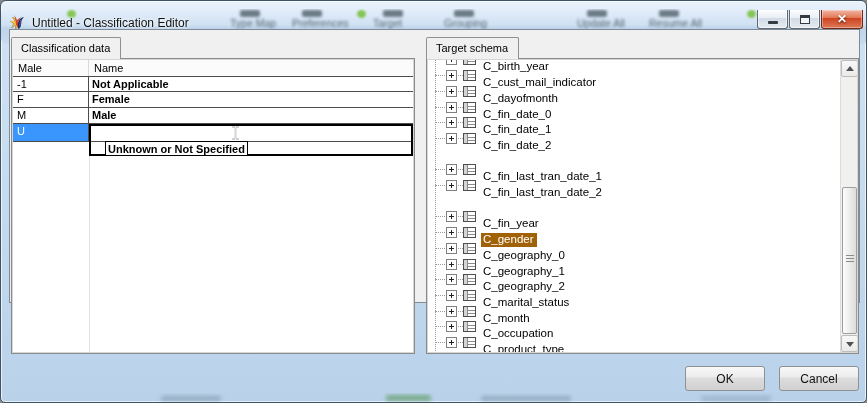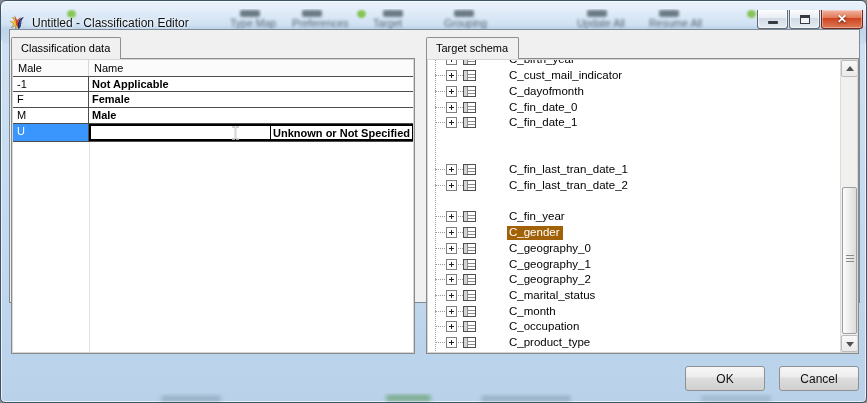--- a/index.html
+++ b/index.html
@@ -64,21 +64,21 @@
   .th { padding:2px 0 0 5px; }
   .th-code { width:76px; border-right:1px solid #d8d8d8; }
   .faint-col-line { position:absolute; left:76px; top:17px; bottom:0; width:1px; background:#e3e3e3; }
   .trows { position:absolute; left:0; top:17px; right:0; }
   .trow { display:flex; height:16px; border-bottom:1px solid #4c4c4c; font-size:11px; background:#fff; cursor:cell; }
   .trow:first-child { border-top:1px solid #4c4c4c; margin-top:-1px; }
   .cell-code { width:76px; border-right:1px solid #4c4c4c; padding:1px 0 0 4px; }
   .cell-name { flex:1; padding:1px 0 0 3px; position:relative;font-weight:bold; }
   .trow.editing { height:18px; }
   .trow.editing .cell-code { background:#3a96fc; color:#fff; }
-  .trow.editing .cell-name { box-shadow:inset 0 0 0 2px #000; padding:0;text-align:right; }
+  .trow.editing .cell-name { box-shadow:inset 0 0 0 2px #000; padding:16px; }
   .editor { display:inline-block; margin:1px 0 0 0; border:1px solid #000; padding:0 2px 0 2px;
     height:15px; line-height:14px; background:#fff; }
   .ibeam { position:absolute; left:142px; top:2px; width:9px; height:14px; }
 
   
   .tree { position:absolute; left:0; top:0; right:17px; bottom:0; overflow:hidden; font-size:11.5px; }
   .tree-guide { position:absolute; left:7px; top:-8px; bottom:0; width:1px;
     background-image:linear-gradient(#9a9a9a 50%, transparent 50%); background-size:1px 2px; }
   .titem { position:absolute; left:0; width:100%; height:15.7px; cursor:pointer; }
   .hline { position:absolute; left:7px; top:7px; width:28px; border-top:1px dotted #9a9a9a; }
@@ -89,21 +89,21 @@
   .ticon { position:absolute; left:35px; top:2px; width:13px; height:11px; background-color:#fff;
     border:1px solid #4e4e4e;
     background-image:
       linear-gradient(#8b8b8b,#8b8b8b),
       linear-gradient(#d4d4d4,#d4d4d4),
       linear-gradient(#8b8b8b,#8b8b8b),
       linear-gradient(#8b8b8b,#8b8b8b);
     background-size:1px 100%, 3px 100%, 100% 1px, 100% 1px;
     background-position:3px 0, 0 0, 0 3px, 0 6px;
     background-repeat:no-repeat; }
-  .tlabel { position:absolute; left:53px; top:1px; padding:0 3px 1px 2px; line-height:13px; white-space:nowrap; color:#000;margin-left:26px; }
+  .tlabel { position:absolute; left:53px; top:8px; padding:0 3px 1px 2px; line-height:13px; white-space:nowrap; color:#000; }
   .titem.sel .tlabel { background:#a16207; color:#fff; }
 
   
   .sbar { position:absolute; right:0; top:0; width:17px; bottom:0; background:#f0f0ef; border-left:1px solid #dcdcdc; }
   .sbtn { position:absolute; left:0; width:17px; height:17px; background:linear-gradient(180deg,#f8f8f7,#eceAe9);
     border:1px solid #bcbcbc; border-radius:2px; cursor:pointer; }
   .sbtn.up { top:0; } .sbtn.down { bottom:0; }
   .arr { position:absolute; left:4px; width:0; height:0; border-left:4px solid transparent; border-right:4px solid transparent; }
   .arr.up { top:5px; border-bottom:5px solid #4f5357; }
   .arr.down { top:6px; border-top:5px solid #4f5357; }
@@ -237,20 +237,26 @@
               <span class="expand"></span>
               <span class="ticon"></span>
               <span class="tlabel">C_fin_date_0</span>
             </div>
             <div class="titem" style="top: 55.2px;">
               <span class="hline"></span>
               <span class="expand"></span>
               <span class="ticon"></span>
               <span class="tlabel">C_fin_date_1</span>
             </div>
+            <div class="titem" style="top: 70.9px;">
+              <span class="hline"></span>
+              <span class="expand"></span>
+              <span class="ticon"></span>
+              <span class="tlabel">C_fin_date_2</span>
+            </div>
             <div class="titem" style="top: 102.3px;">
               <span class="hline"></span>
               <span class="expand"></span>
               <span class="ticon"></span>
               <span class="tlabel">C_fin_last_tran_date_1</span>
             </div>
             <div class="titem" style="top: 118px;">
               <span class="hline"></span>
               <span class="expand"></span>
               <span class="ticon"></span>

